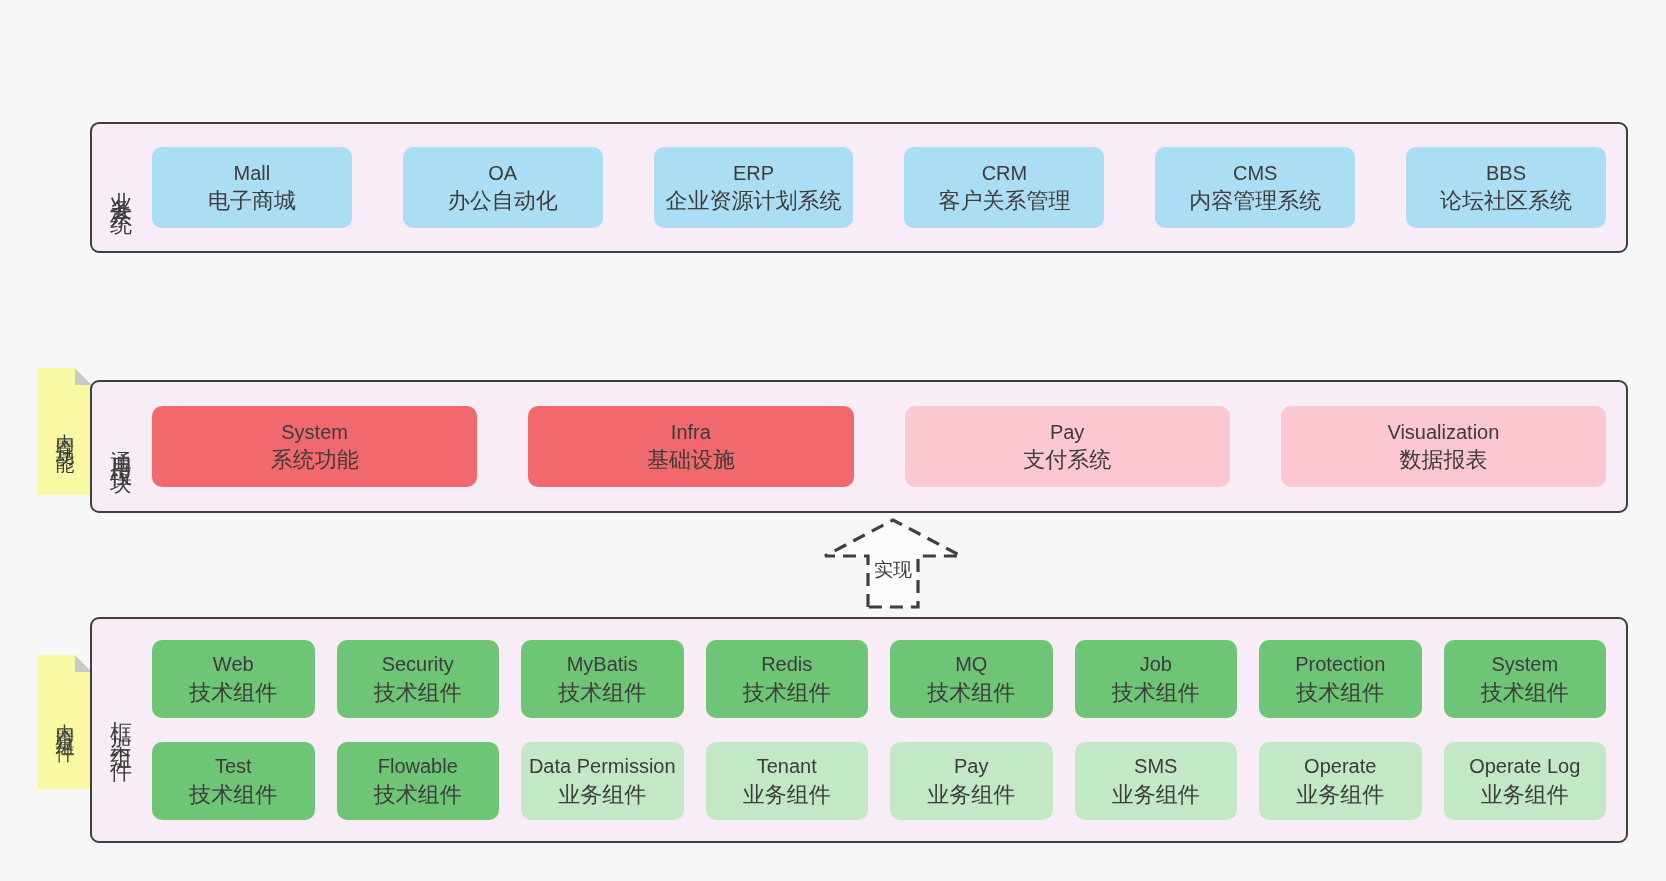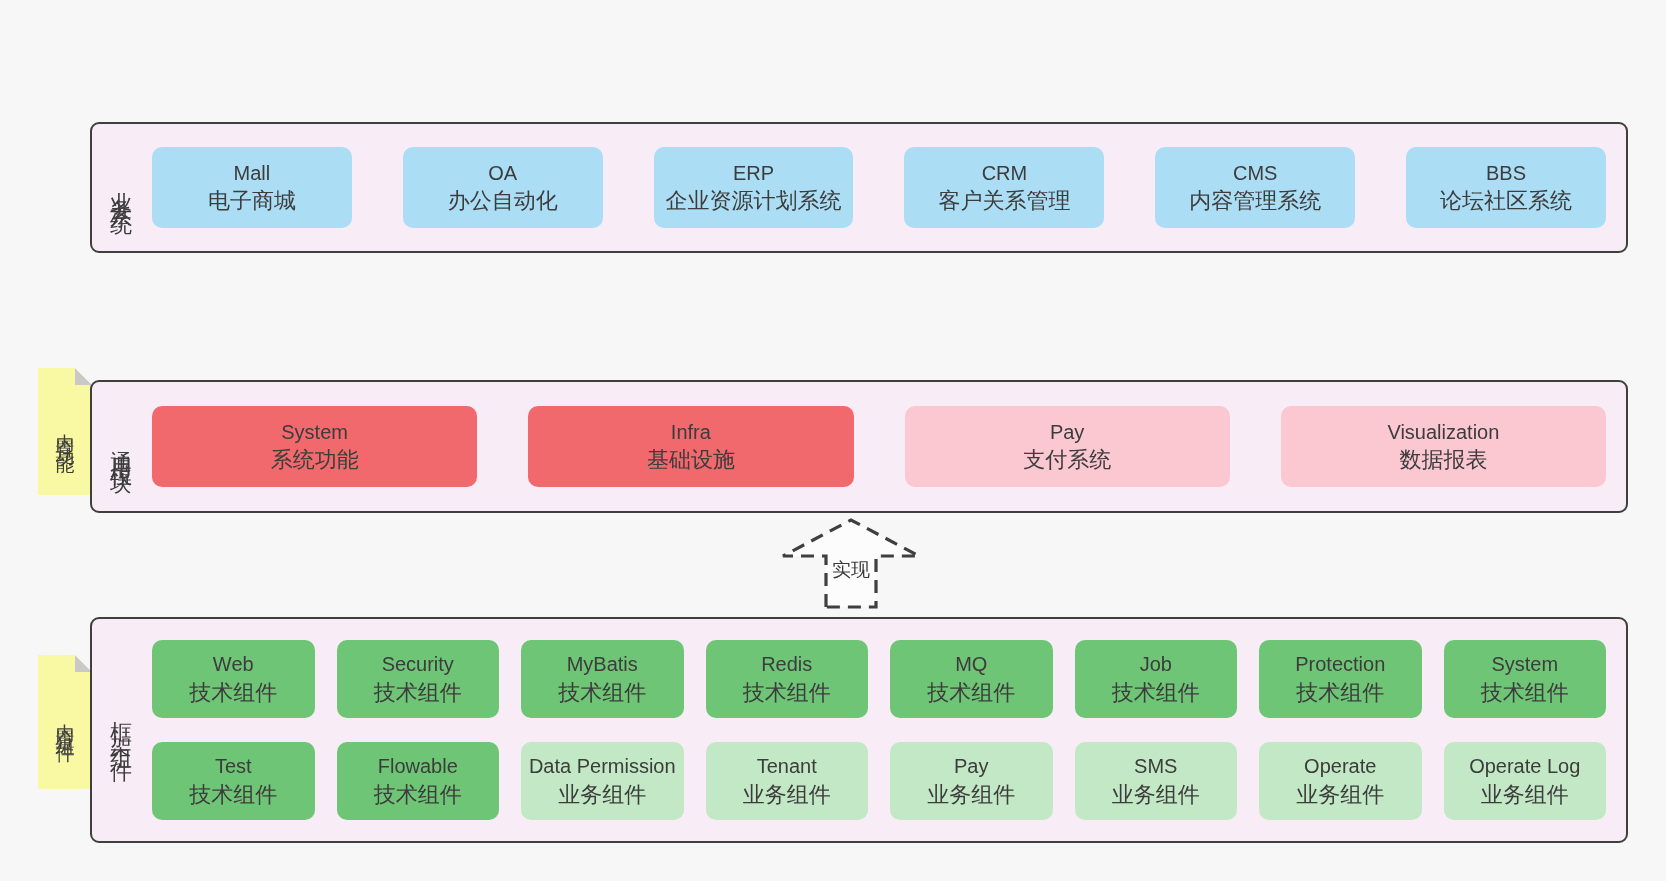--- a/index.html
+++ b/index.html
@@ -69,21 +69,21 @@
     background:var(--fold_gray,#c9c9c9);
     clip-path:polygon(0 0, 100% 100%, 0 100%);
   }
   .sticky .v-label{
     writing-mode:vertical-rl;text-orientation:upright;
     font-size:19px;letter-spacing:7px;color:var(--text,#3c3c3c);
   }
   
   .arrow{position:absolute;width:142px;height:94px;z-index:0;}
   .arrow-1{left:806px;top:272px;}
-  .arrow-2{left:780px;top:516px;}
+  .arrow-2{left:822px;top:516px;}
   .arrow svg{display:block;width:100%;height:100%;}
   .arrow polygon{
     fill:var(--arrow_fill,#fcfcfc);
     stroke:var(--band_border,#3f3f3f);
     stroke-width:3.2;
     stroke-dasharray:13 8;
   }
   .arrow-label{
     position:absolute;left:50%;top:41px;
     transform:translateX(-50%);

